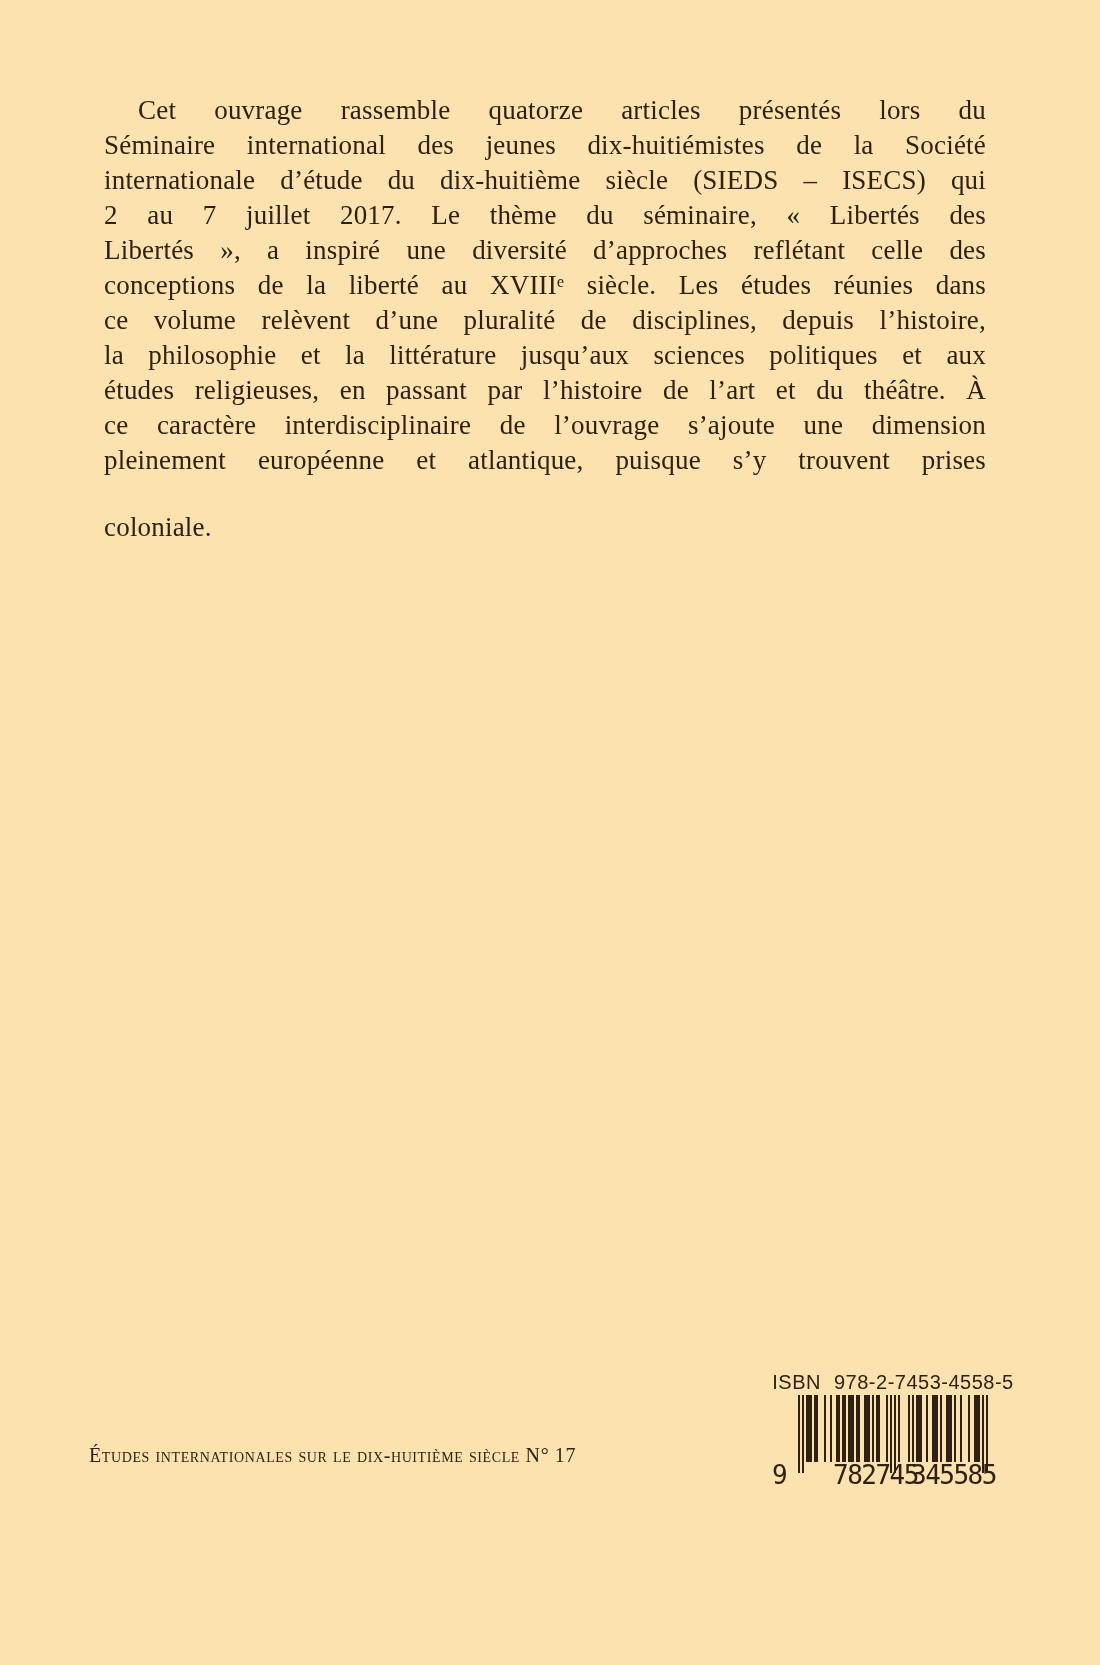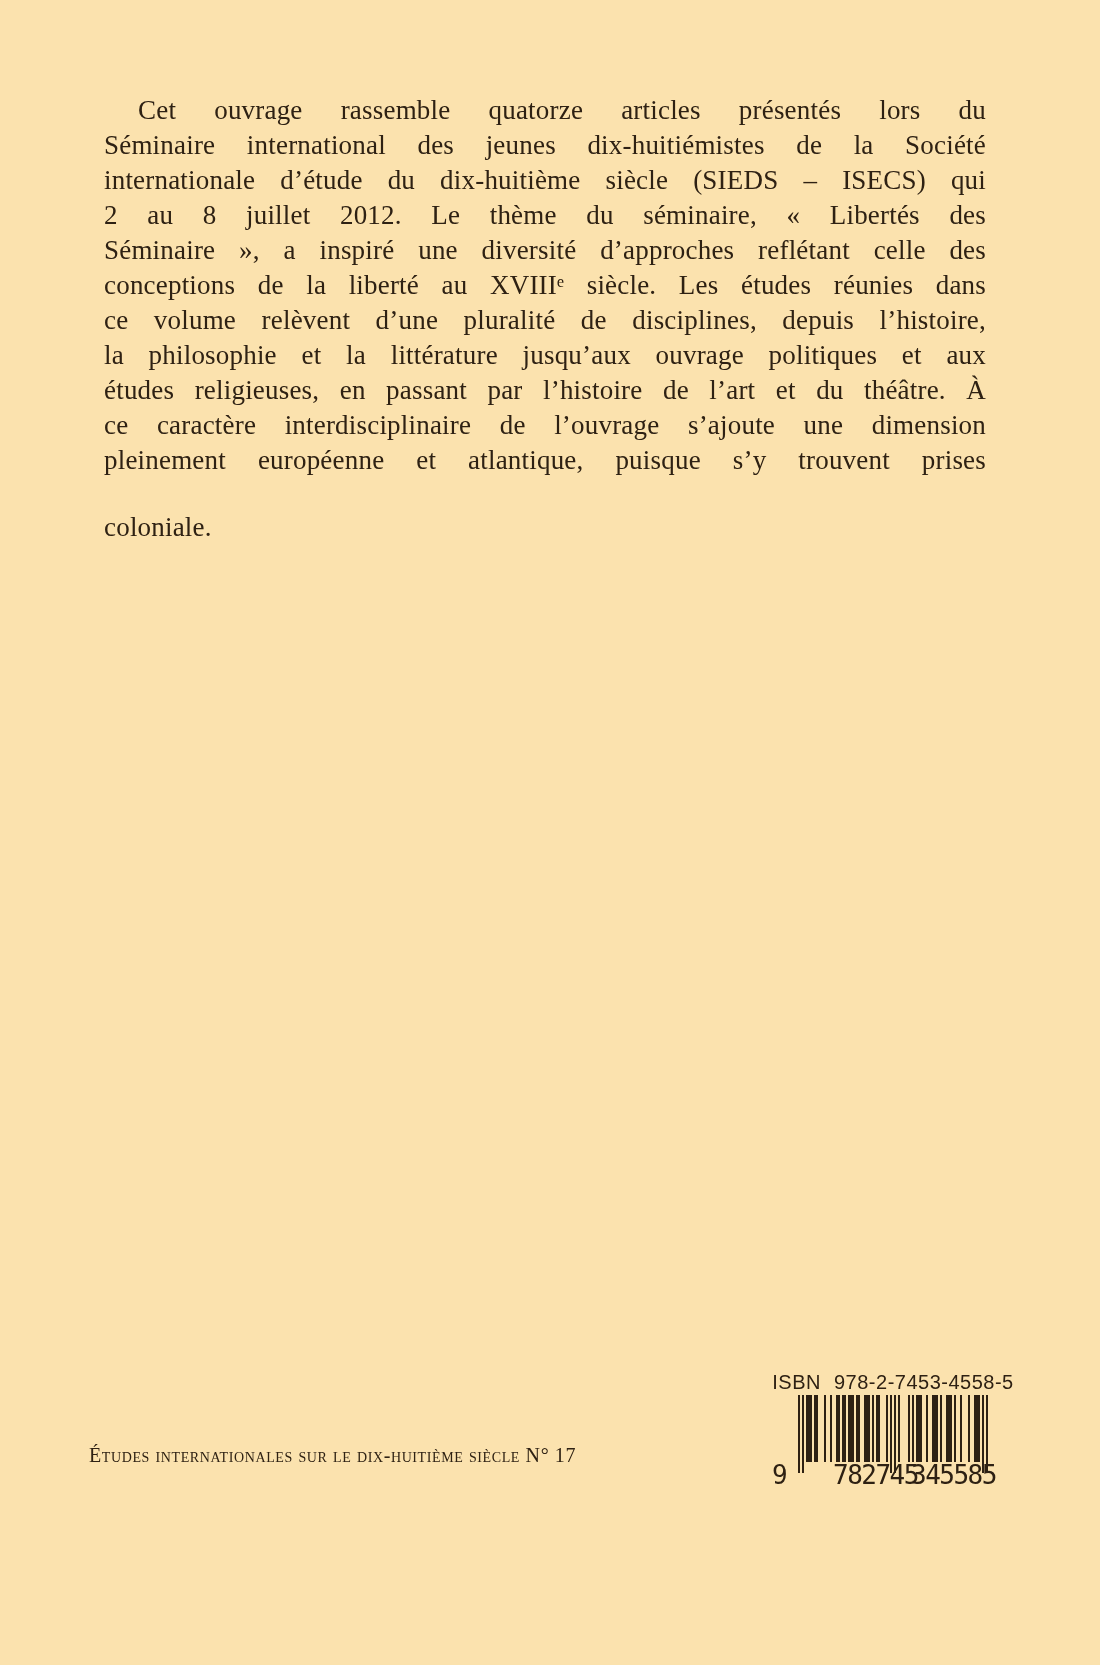--- a/index.html
+++ b/index.html
@@ -84,25 +84,25 @@
 </style>
 </head>
 <body>
 
 <div class="page">
 
   <div class="blurb">
     <div class="pline first">Cet ouvrage rassemble quatorze articles présentés lors du</div>
     <div class="pline">Séminaire international des jeunes dix-huitiémistes de la Société</div>
     <div class="pline">internationale d’étude du dix-huitième siècle (SIEDS – ISECS) qui</div>
-    <div class="pline">2 au 8 juillet 2012. Le thème du séminaire, « Libertés des</div>
-    <div class="pline">Séminaire », a inspiré une diversité d’approches reflétant celle des</div>
+    <div class="pline">2 au 7 juillet 2017. Le thème du séminaire, « Libertés des</div>
+    <div class="pline">Libertés », a inspiré une diversité d’approches reflétant celle des</div>
     <div class="pline">conceptions de la liberté au XVIIIᵉ siècle. Les études réunies dans</div>
     <div class="pline">ce volume relèvent d’une pluralité de disciplines, depuis l’histoire,</div>
-    <div class="pline">la philosophie et la littérature jusqu’aux ouvrage politiques et aux</div>
+    <div class="pline">la philosophie et la littérature jusqu’aux sciences politiques et aux</div>
     <div class="pline">études religieuses, en passant par l’histoire de l’art et du théâtre. À</div>
     <div class="pline">ce caractère interdisciplinaire de l’ouvrage s’ajoute une dimension</div>
     <div class="pline">pleinement européenne et atlantique, puisque s’y trouvent prises</div>
     <div class="pline last">coloniale.</div>
   </div>
 
   <div class="isbn-label">ISBN 978-2-7453-4558-5</div>
 
   <div class="barcode">
     <div class="bars" id="bars">

